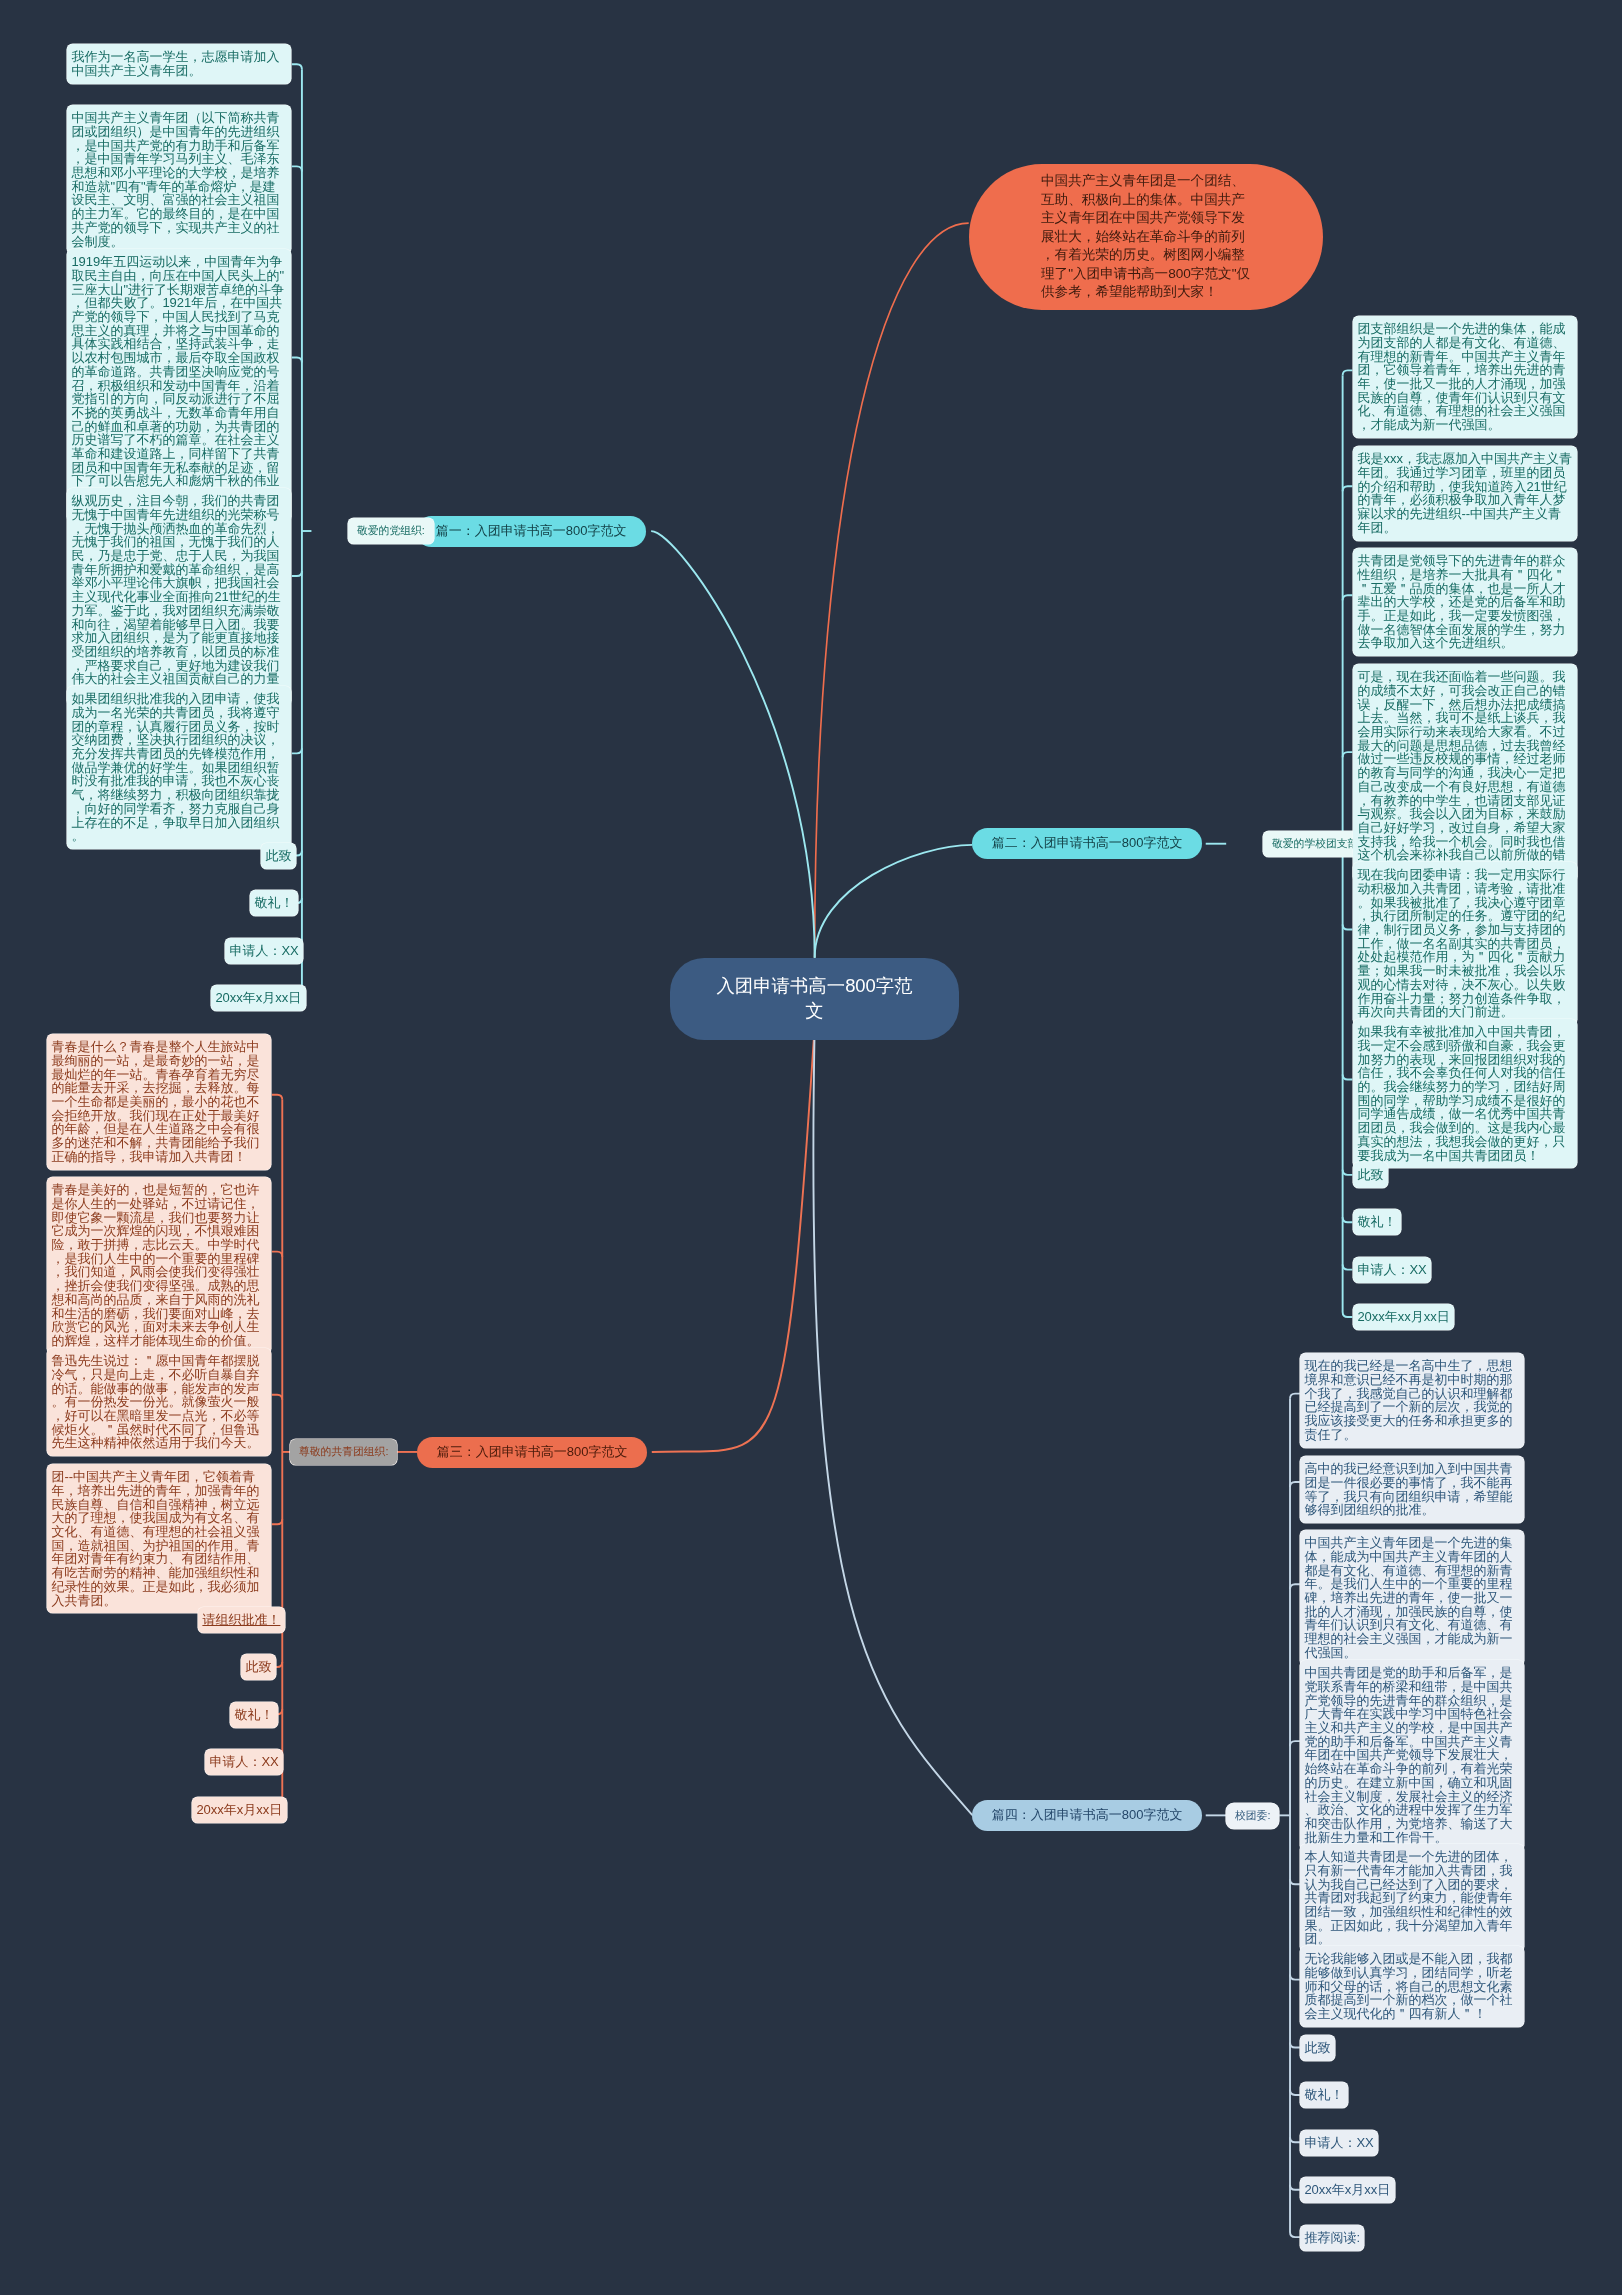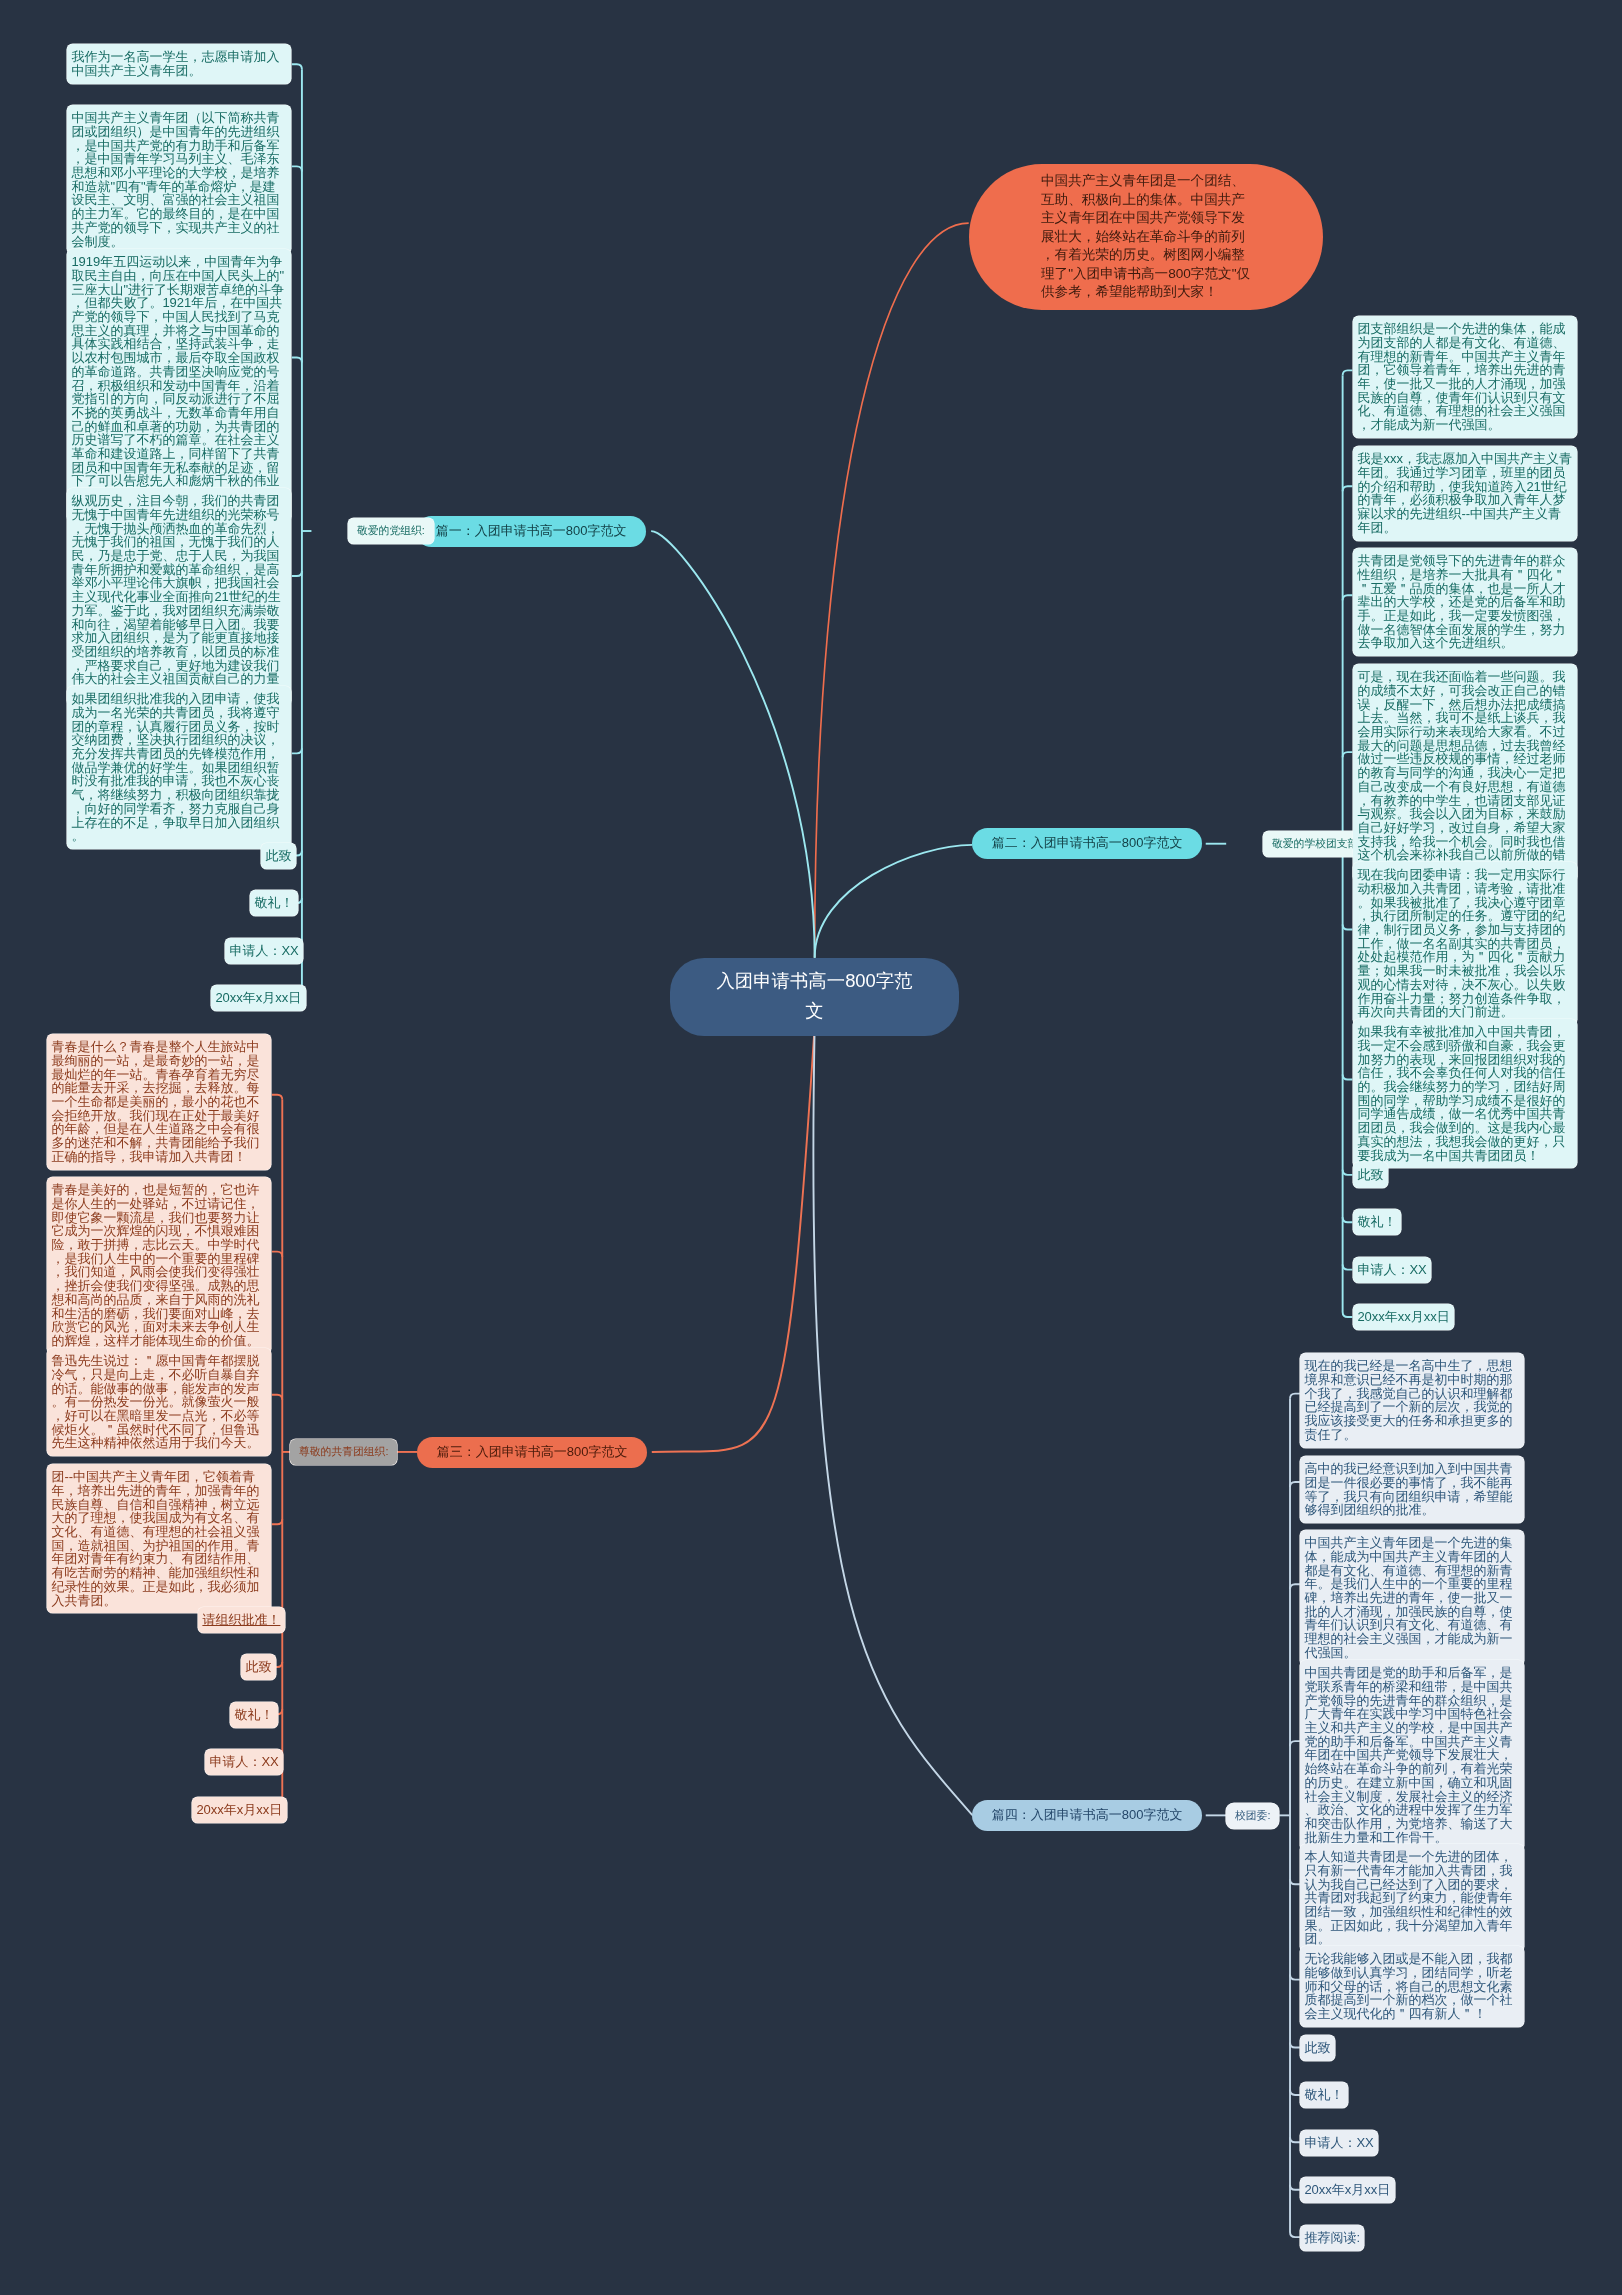--- a/index.html
+++ b/index.html
@@ -4,21 +4,21 @@
 <title>入团申请书高一800字范文</title>
 <style>
 html,body{margin:0;padding:0;}
 body{width:1623px;height:2295px;background:#283343;overflow:hidden;
      font-family:"Liberation Sans","DejaVu Sans",sans-serif;}
 #map{position:relative;width:1623px;height:2295px;}
 #links{position:absolute;left:0;top:0;}
 .node{position:absolute;box-sizing:border-box;}
 .root{background:#3c5b82;color:#ffffff;border-radius:34px;width:289px;
       padding:8.2px 0 9.5px;}
-.root span{display:block;width:203px;margin:0 auto;font-size:18.4px;line-height:30px;
+.root span{display:block;width:203px;margin:7px auto;font-size:18.4px;line-height:25px;
            text-align:center;line-break:anywhere;}
 .topic{border-radius:16.5px;font-size:13px;line-height:18.4px;text-align:center;
        padding:5.7px 19.7px 7px;white-space:nowrap;}
 .sub{border-radius:5.7px;font-size:10.8px;line-height:13.7px;padding:6.2px 9px;white-space:nowrap;}
 .leaf{border-radius:5.7px;font-size:13px;line-height:13.7px;padding:6.2px 4.4px;
       width:max-content;max-width:224px;line-break:anywhere;}
 .pill{border-radius:73px;background:#ef6d4d;color:#3d1a0d;padding:8.2px 0;width:354px;}
 .pill span{display:block;width:210px;margin:0 auto;font-size:13.6px;line-height:18.5px;
            line-break:anywhere;}
 .t1 .leaf,.t2 .leaf{background:#dff6f7;color:#176b63;box-shadow:0 0 0 0.6px #f2fbfb;}

